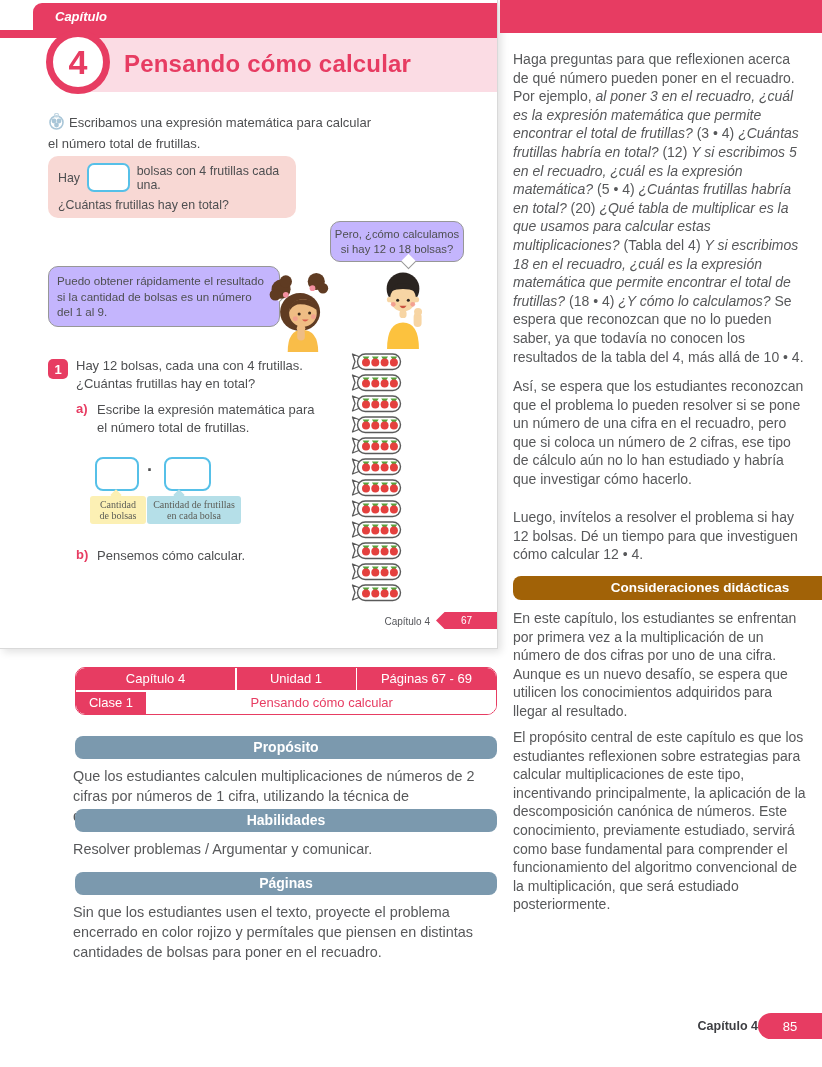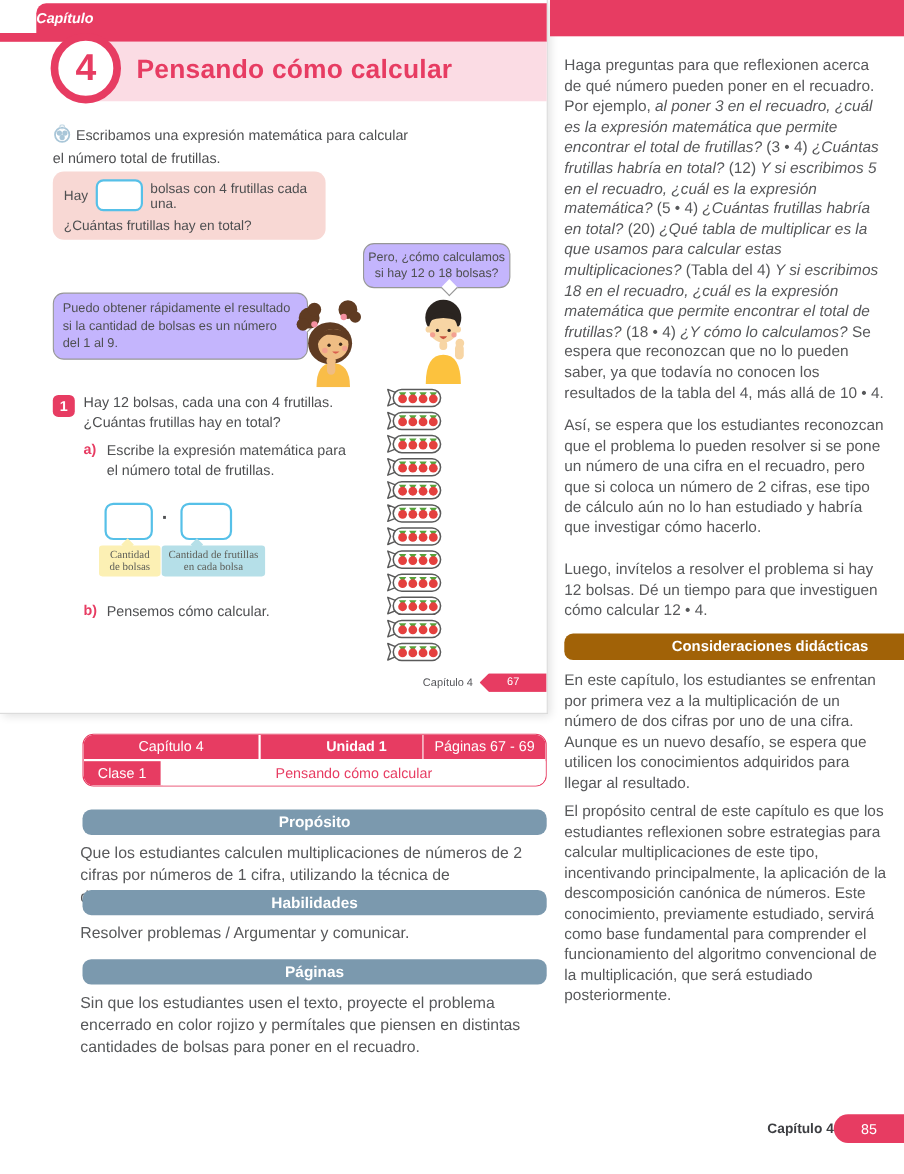--- a/index.html
+++ b/index.html
@@ -6,21 +6,21 @@
   #canvas{position:relative;width:822px;height:1067px;background:#fff;overflow:hidden;
           font-family:"Liberation Sans", sans-serif;color:#58595b;}
   .abs{position:absolute;}
 
   
   .book-page{left:0;top:0;width:497px;height:648px;background:#fff;
              border-right:1px solid #d9d9d9;border-bottom:1px solid #d9d9d9;
              box-shadow:3px 3px 8px rgba(0,0,0,.12);}
   .chapter-bar{left:33px;top:3px;width:464px;height:27px;background:#e73c62;
                border-top-left-radius:9px;color:#fff;font-weight:bold;font-style:italic;
-               font-size:13px;line-height:27px;box-sizing:border-box;}
+               font-size:13px;line-height:27px;padding-left:22px;box-sizing:border-box;}
   .chapter-underline{left:0;top:30px;width:497px;height:8px;background:#e73c62;}
   .title-banner{left:60px;top:38px;width:437px;height:54px;background:#fbdce4;
                 border-bottom-left-radius:26px;}
   .chapter-circle{left:46px;top:30px;width:50px;height:50px;background:#fff;
                   border:7px solid #e73c62;border-radius:50%;
                   display:flex;align-items:center;justify-content:center;
                   color:#e73c62;font-size:34px;font-weight:bold;}
   .page-title{left:124px;top:50px;font-size:24px;font-weight:bold;color:#e73c62;letter-spacing:.2px;}
 
   .book-text{color:#4e4f51;font-size:13px;line-height:18px;}
@@ -68,21 +68,21 @@
   .page-ribbon{left:436px;top:612px;width:61px;height:17px;background:#e73c62;color:#fff;
                font-size:10px;text-align:center;line-height:17px;
                clip-path:polygon(14% 0,100% 0,100% 100%,14% 100%,0 50%);}
 
   
   .info-table{left:75px;top:667px;width:422px;border:1.5px solid #e73c62;border-radius:10px;
               background:#fff;overflow:hidden;box-sizing:border-box;}
   .it-row{display:flex;gap:1.5px;background:#fff;}
   .it-row + .it-row{margin-top:1.5px;}
   .it-cell{background:#e73c62;color:#fff;font-size:13px;height:22px;line-height:22px;text-align:center;}
-  .it-c1{width:159px;} .it-c2{width:119px;font-weight:bold;padding-left:28px;} .it-c3{flex:1;}
+  .it-c1{width:159px;} .it-c2{width:119px;font-weight:normal;} .it-c3{flex:1;}
   .it-class{width:70px;}
   .it-title{flex:1;background:#fff;color:#e73c62;font-size:13px;height:22px;line-height:22px;text-align:center;}
 
   .section-header{background:#7b99ae;color:#fff;font-weight:bold;font-size:14px;height:23px;
                   line-height:23px;text-align:center;border-radius:8px;width:422px;}
   .sec-body{width:434px;font-size:14.4px;line-height:19.8px;color:#57585a;}
   .hdr-proposito{left:75px;top:736px;} .body-proposito{left:73px;top:767px;}
   .hdr-habilidades{left:75px;top:809px;} .body-habilidades{left:73px;top:840px;}
   .hdr-gestion{left:75px;top:872px;} .body-gestion{left:73px;top:903px;}
 

